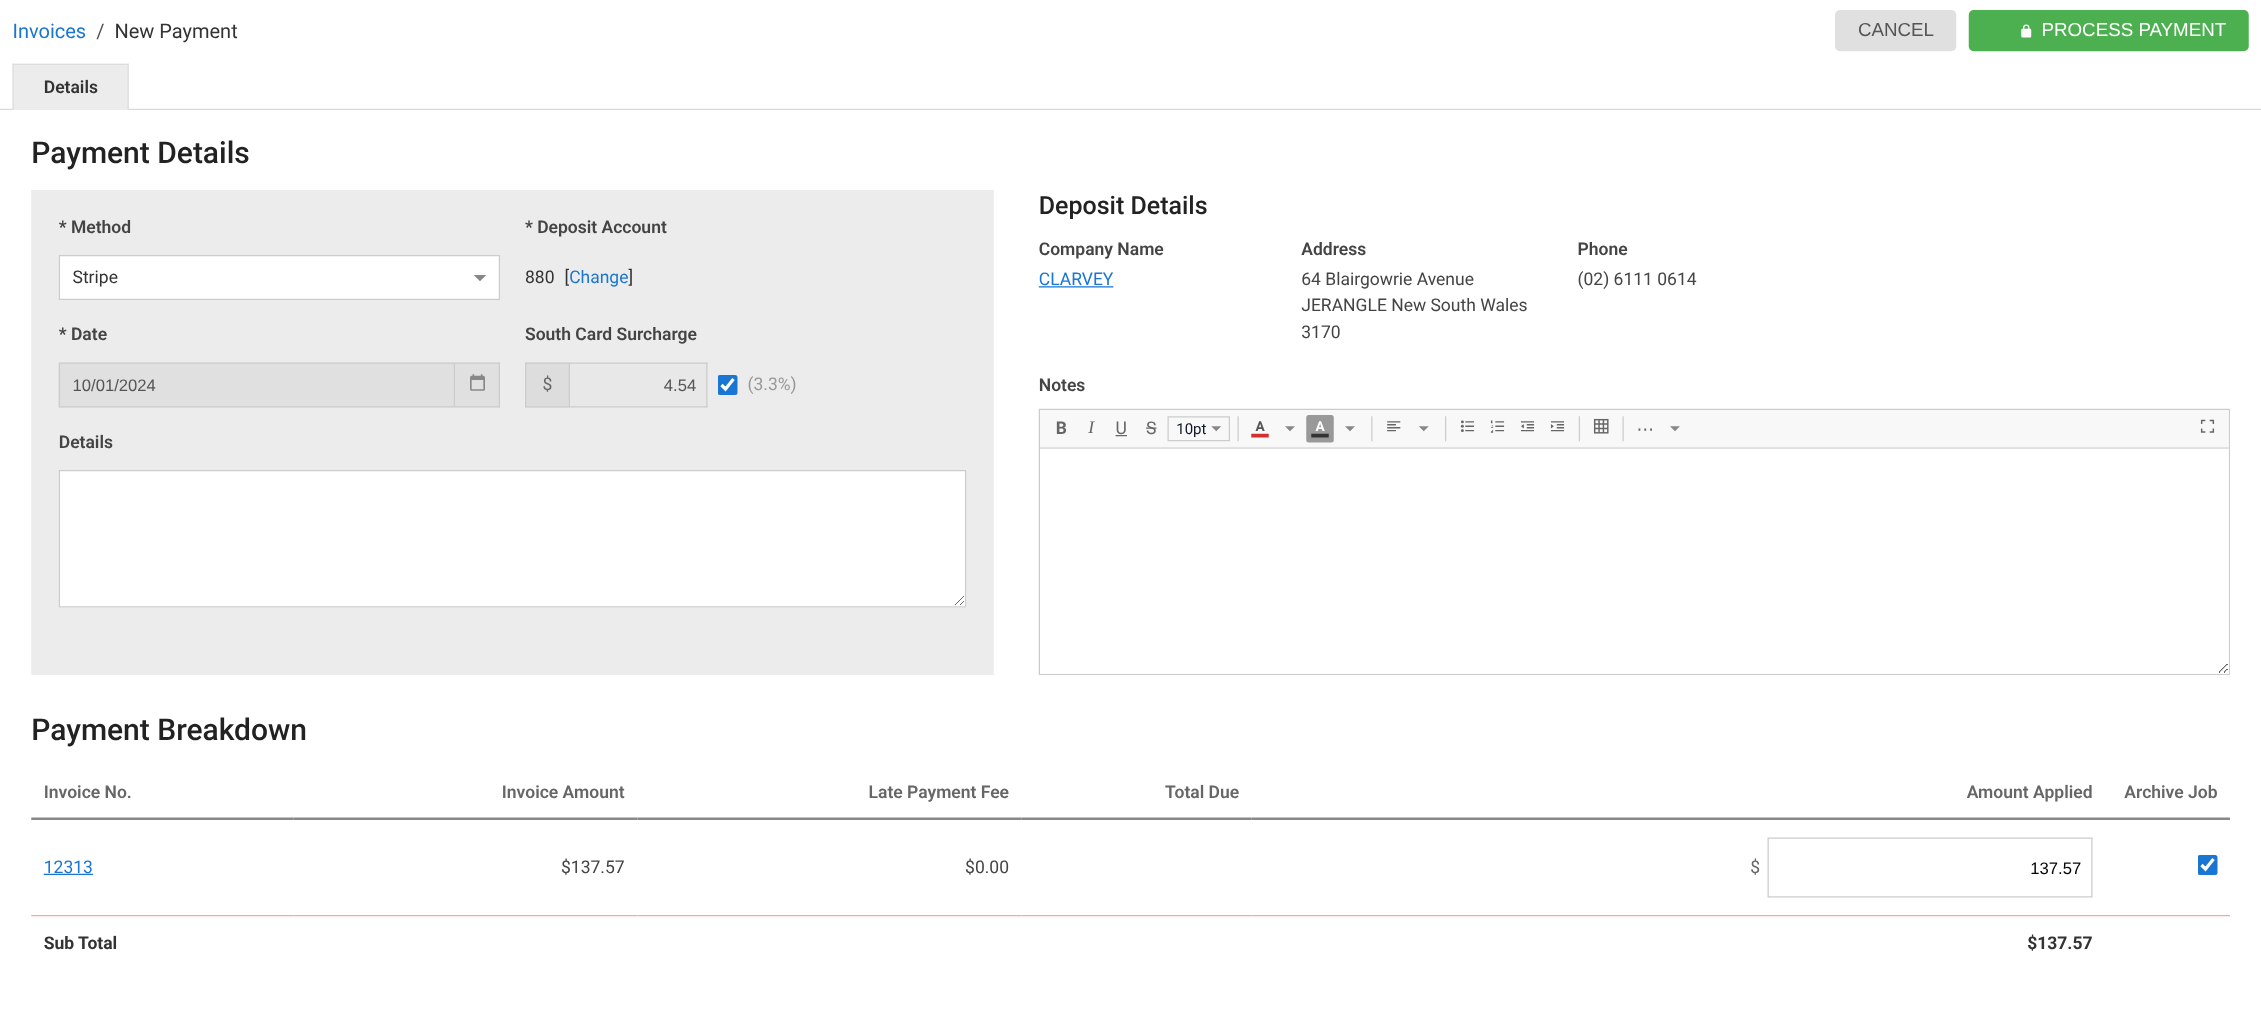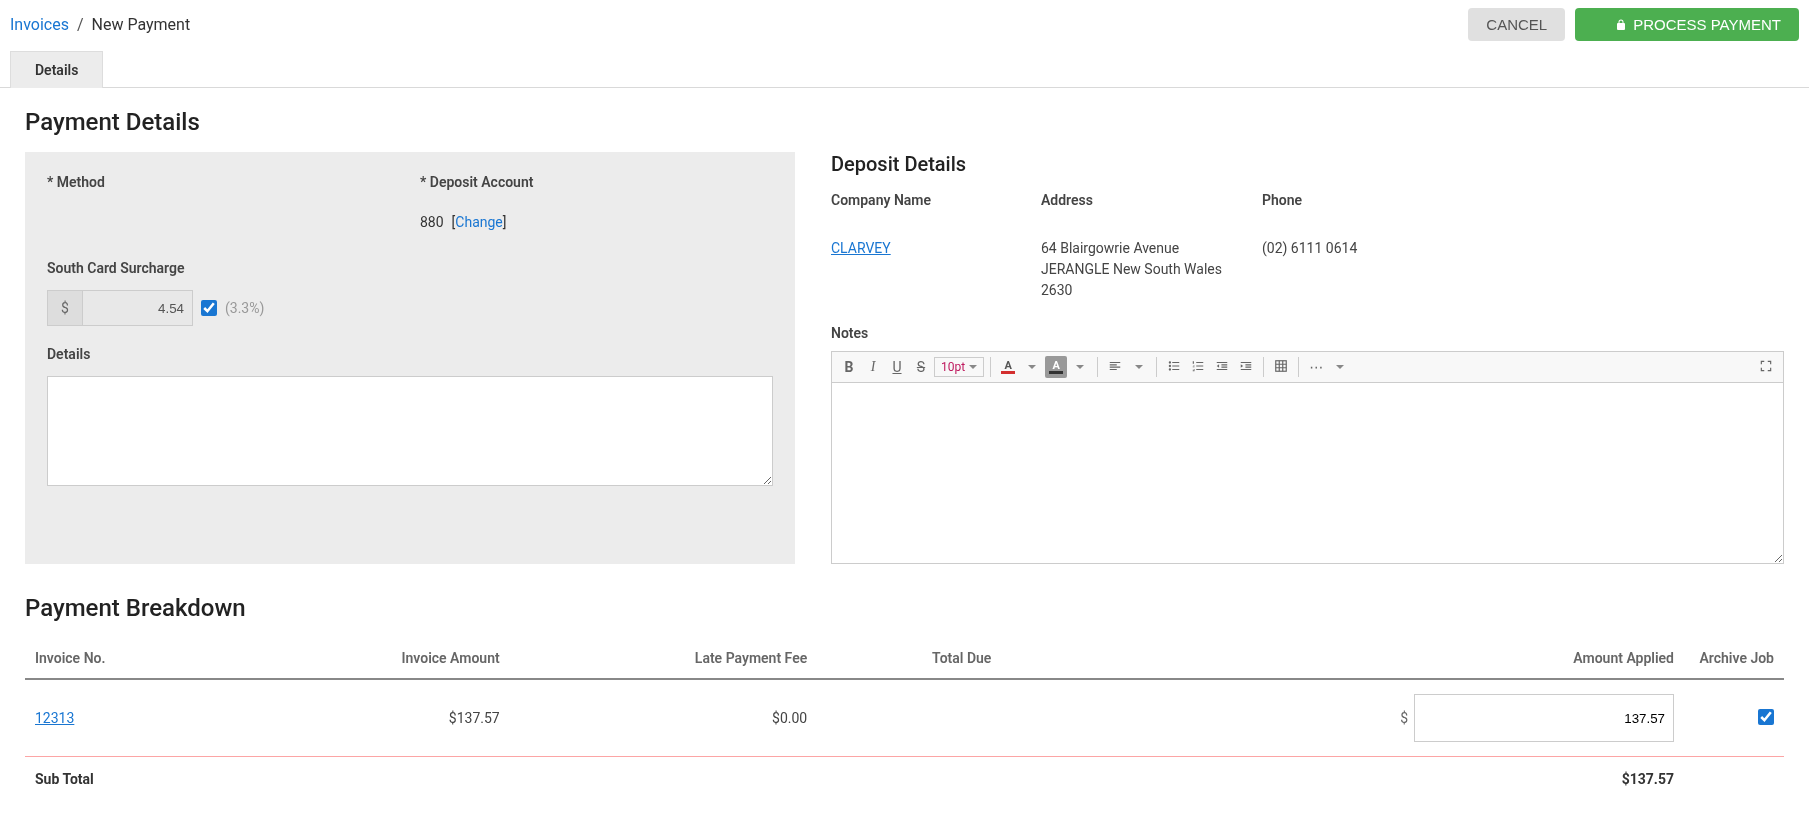--- a/index.html
+++ b/index.html
@@ -184,21 +184,21 @@
     color: #222;
   }
   .customer-grid {
     display: flex;
     gap: 40px;
     margin-bottom: 24px;
   }
   .customer-col .c-label {
     font-weight: 600;
     color: #444;
-    margin-bottom: 30px;
+    margin-bottom: 6px;
   }
   .customer-col .c-val { color: #444; line-height: 1.5; }
   .notes-label {
     font-weight: 600;
     color: #444;
     margin-bottom: 10px;
   }
   .notes-editor {
     border: 1px solid #ccc;
   }
@@ -219,21 +219,21 @@
     border-radius: 2px;
   }
   .tool-sep { width: 1px; height: 20px; background: #ccc; margin: 0 4px; }
   .font-size-box {
     border: 1px solid #ccc;
     padding: 2px 6px;
     font-size: 12px;
     display: flex; align-items: center;
     gap: 4px;
     cursor: pointer;
-    color: #be185d;
+    color: #0f172a;
   }
   .mini-caret {
     width: 0; height: 0;
     border-left: 4px solid transparent;
     border-right: 4px solid transparent;
     border-top: 4px solid #888;
   }
   .notes-area {
     width: 100%;
     height: 180px;
@@ -322,31 +322,48 @@
 </div>
 
 <div class="page-body">
   <div class="section-title">Payment Details</div>
 
   <div class="two-col">
     <div class="left-panel">
       <div class="form-row">
         <div class="form-group">
           <label class="form-label">* Method</label>
+          <div class="select-wrap">
+            <span>Stripe</span>
+            <span class="select-caret"></span>
+          </div>
         </div>
         <div class="form-group">
           <label class="form-label">* Deposit Account</label>
           <div class="deposit-line">
             <span>880</span>
             <span>[<span class="link">Change</span>]</span>
           </div>
         </div>
       </div>
 
       <div class="form-row">
+        <div class="form-group">
+          <label class="form-label">* Date</label>
+          <div class="date-group">
+            <input class="date-input" type="text" readonly="" value="10/01/2024" style="">
+            <div class="date-btn">
+              <span>
+                <svg width="16" height="16" viewBox="0 0 24 24" fill="#888">
+                    <path d="M19 4h-1V2h-2v2H8V2H6v2H5a2 2 0 0 0-2 2v14a2 2 0 0 0 2 2h14a2 2 0 0 0 2-2V6a2 2 0 0 0-2-2zm0 16H5V9h14z"></path>
+                  </svg>
+              </span>
+            </div>
+          </div>
+        </div>
         <div class="form-group">
           <label class="form-label">South Card Surcharge</label>
           <div class="surcharge-group">
             <div class="currency-sym">$</div>
             <input class="surcharge-input" type="text" readonly="" value="4.54" style="">
             <input type="checkbox" checked="" class="surcharge-check" style="">
             <span class="surcharge-pct">(3.3%)</span>
           </div>
         </div>
       </div>
@@ -362,21 +379,21 @@
       <div class="customer-grid">
         <div class="customer-col" style="min-width:170px">
           <div class="c-label">Company Name</div>
           <div class="c-val"><a href="#" class="link">CLARVEY</a></div>
         </div>
         <div class="customer-col" style="min-width:180px">
           <div class="c-label">Address</div>
           <div class="c-val">
             <div>64 Blairgowrie Avenue</div>
             <div>JERANGLE New South Wales</div>
-            <div>2630</div>
+            <div>3170</div>
           </div>
         </div>
         <div class="customer-col">
           <div class="c-label">Phone</div>
           <div class="c-val">(02) 6111 0614</div>
         </div>
       </div>
 
       <div class="notes-label">Notes</div>
       <div class="notes-editor">

